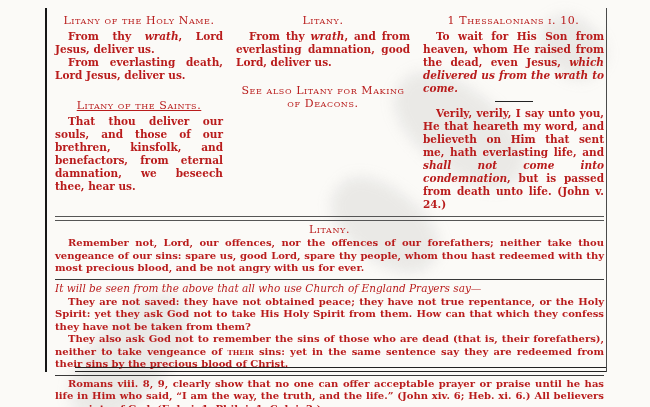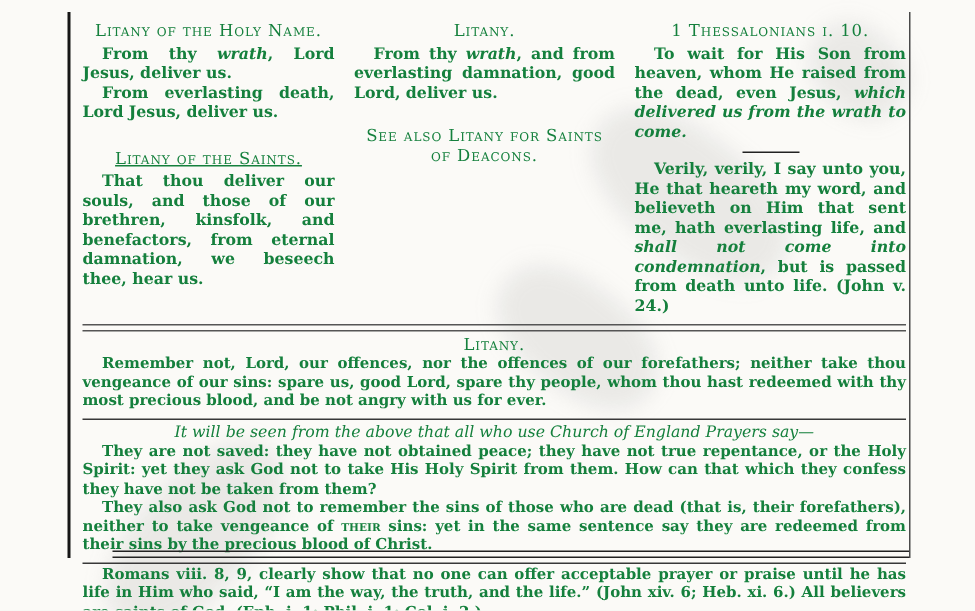--- a/index.html
+++ b/index.html
@@ -4,21 +4,21 @@
 <style>
   html,body{margin:0;padding:0;}
   body{
     width:650px;height:407px;
     background:#f4f3f0;
     font-family:"DejaVu Serif", serif;
     -webkit-font-smoothing:antialiased;
   }
   .page{
     position:relative;width:650px;height:407px;
-    background:#fbfaf7;color:#15803d;overflow:hidden;
+    background:#fbfaf7;color:#b91c1c;overflow:hidden;
   }
   .v-rule-left{position:absolute;left:45px;top:8px;width:2px;height:364px;background:#161616;}
   .v-rule-right{position:absolute;left:606px;top:8px;width:1px;height:364px;background:#4a4a4a;}
   .content{position:absolute;left:55px;top:8px;width:549px;}
   .cols{display:flex;gap:13px;min-height:148px;}
   .col{font-size:10.5px;line-height:13px;text-align:justify;}
   .col-1{width:168px;}
   .col-2{width:174px;}
   .col-3{width:181px;}
   .heading{
@@ -27,21 +27,21 @@
   }
   .para{margin:0;text-indent:13px;font-weight:bold;}
   .para + .para{margin-top:0;}
   .it{font-style:italic;}
   .sc{font-variant:small-caps;}
   .mini-rule{width:38px;height:0;border-top:1px solid #222;margin:6px auto 5px;}
   .sep-double{height:3px;border-top:1px solid #555;border-bottom:1px solid #555;margin:5px 0 1px;}
   .sep{height:0;border-top:1px solid #383838;margin:4px 0 2px;}
   .mid-heading{margin:2px 0 1px;}
   .wide{font-size:10px;line-height:12.5px;text-align:justify;}
-  .intro{font-style:italic;text-align:center;font-size:10.5px;line-height:13px;margin:1px 0 1px;text-indent:0;}
+  .intro{font-style:italic;font-size:10.5px;line-height:13px;margin:1px 0 1px;text-indent:0;}
   .bottom-rule{position:absolute;left:75px;top:367px;width:531px;height:3px;border-top:1px solid #222;border-bottom:1px solid #222;}
   .wm{position:absolute;background:rgba(140,140,140,0.16);filter:blur(7px);border-radius:45%;pointer-events:none;}
   .wm1{left:545px;top:12px;width:55px;height:70px;transform:rotate(-50deg);}
   .wm2{left:420px;top:55px;width:80px;height:150px;transform:rotate(-52deg);}
   .wm3{left:350px;top:165px;width:70px;height:120px;transform:rotate(-52deg);}
   .wm4{left:55px;top:320px;width:150px;height:75px;transform:rotate(-48deg);}
 </style>
 </head>
 <body>
 
@@ -63,21 +63,21 @@
         <div class="heading">Litany of the Holy Name.</div>
         <p class="para"><span>From thy </span><span class="it">wrath</span><span>, Lord Jesus, deliver us.</span></p>
         <p class="para"><span>From everlasting death, Lord Jesus, deliver us.</span></p>
         <div class="heading" style="margin-top:17px;text-decoration:underline;">Litany of the Saints.</div>
         <p class="para"><span>That thou deliver our souls, and those of our brethren, kinsfolk, and benefactors, from eternal damnation, we beseech thee, hear us.</span></p>
       </div>
 
       <div class="col col-2">
         <div class="heading">Litany.</div>
         <p class="para"><span>From thy </span><span class="it">wrath</span><span>, and from everlasting damnation, good Lord, deliver us.</span></p>
-        <div class="heading" style="margin-top:15px;">See also Litany for Saints of Deacons.</div>
+        <div class="heading" style="margin-top:15px;">See also Litany for Making of Deacons.</div>
       </div>
 
       <div class="col col-3">
         <div class="heading">1 Thessalonians i. 10.</div>
         <p class="para"><span>To wait for His Son from heaven, whom He raised from the dead, even Jesus, </span><span class="it">which delivered us from the wrath to come.</span></p>
         <div class="mini-rule"></div>
         <p class="para"><span>Verily, verily, I say unto you, He that heareth my word, and believeth on Him that sent me, hath everlasting life, and </span><span class="it">shall not come into condemnation</span><span>, but is passed from death unto life.  (John v. 24.)</span></p>
       </div>
 
     </div>

